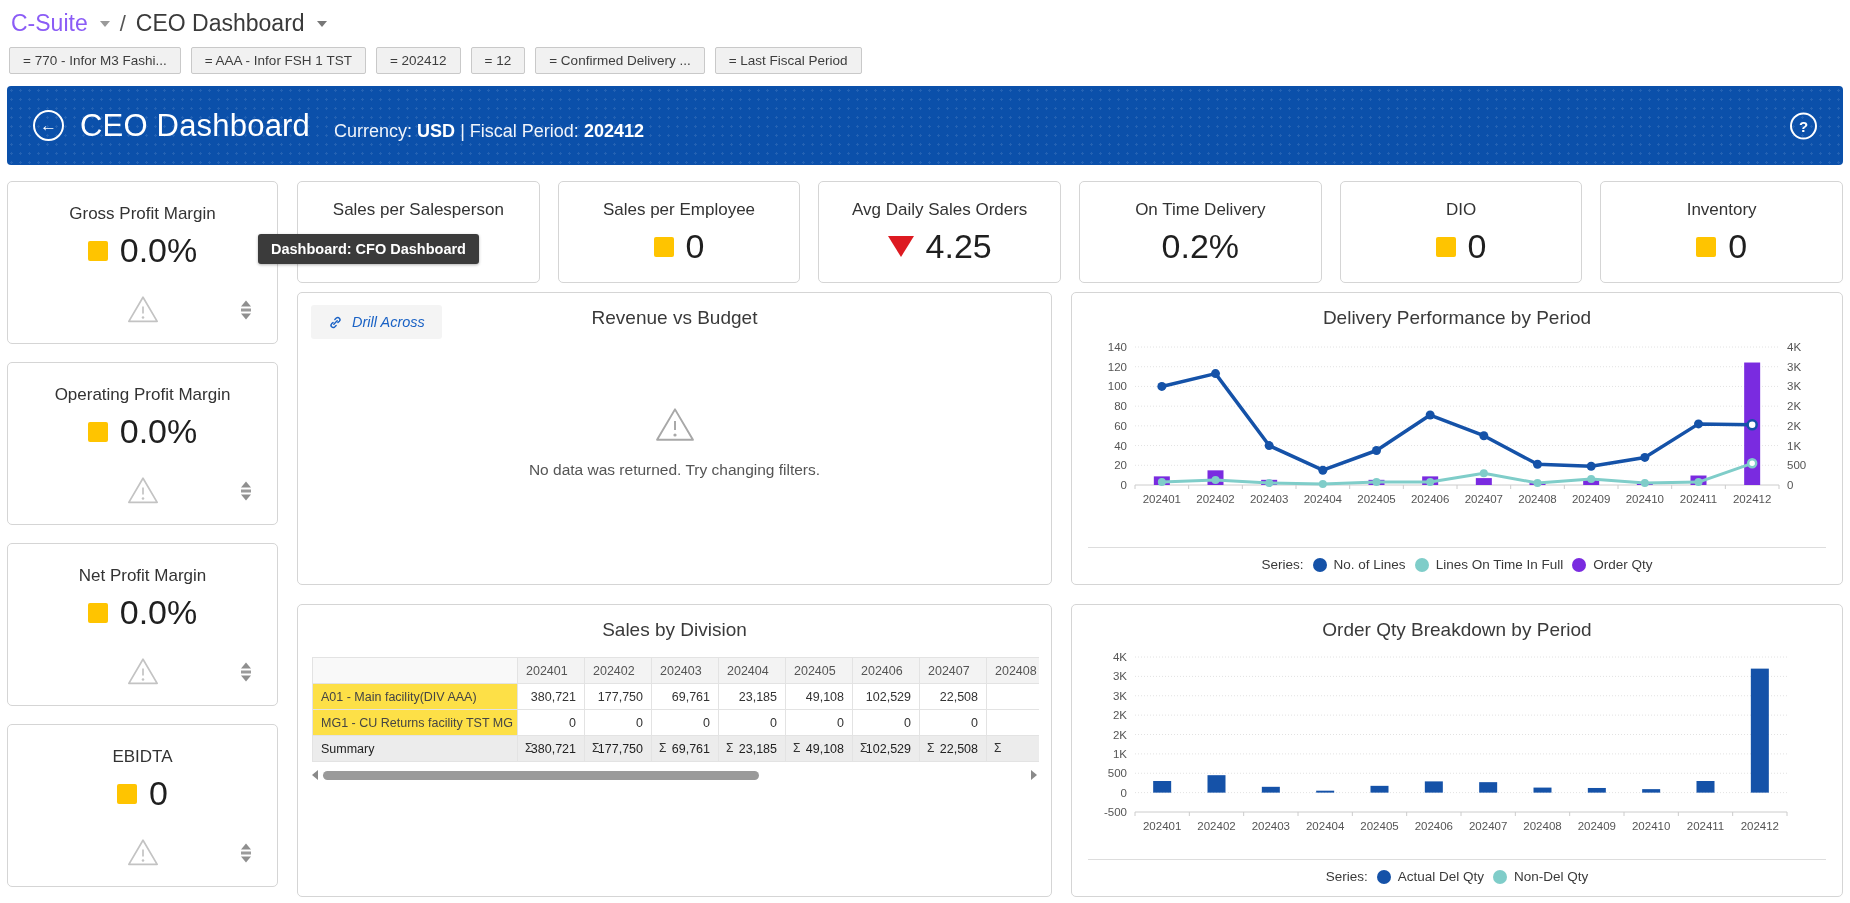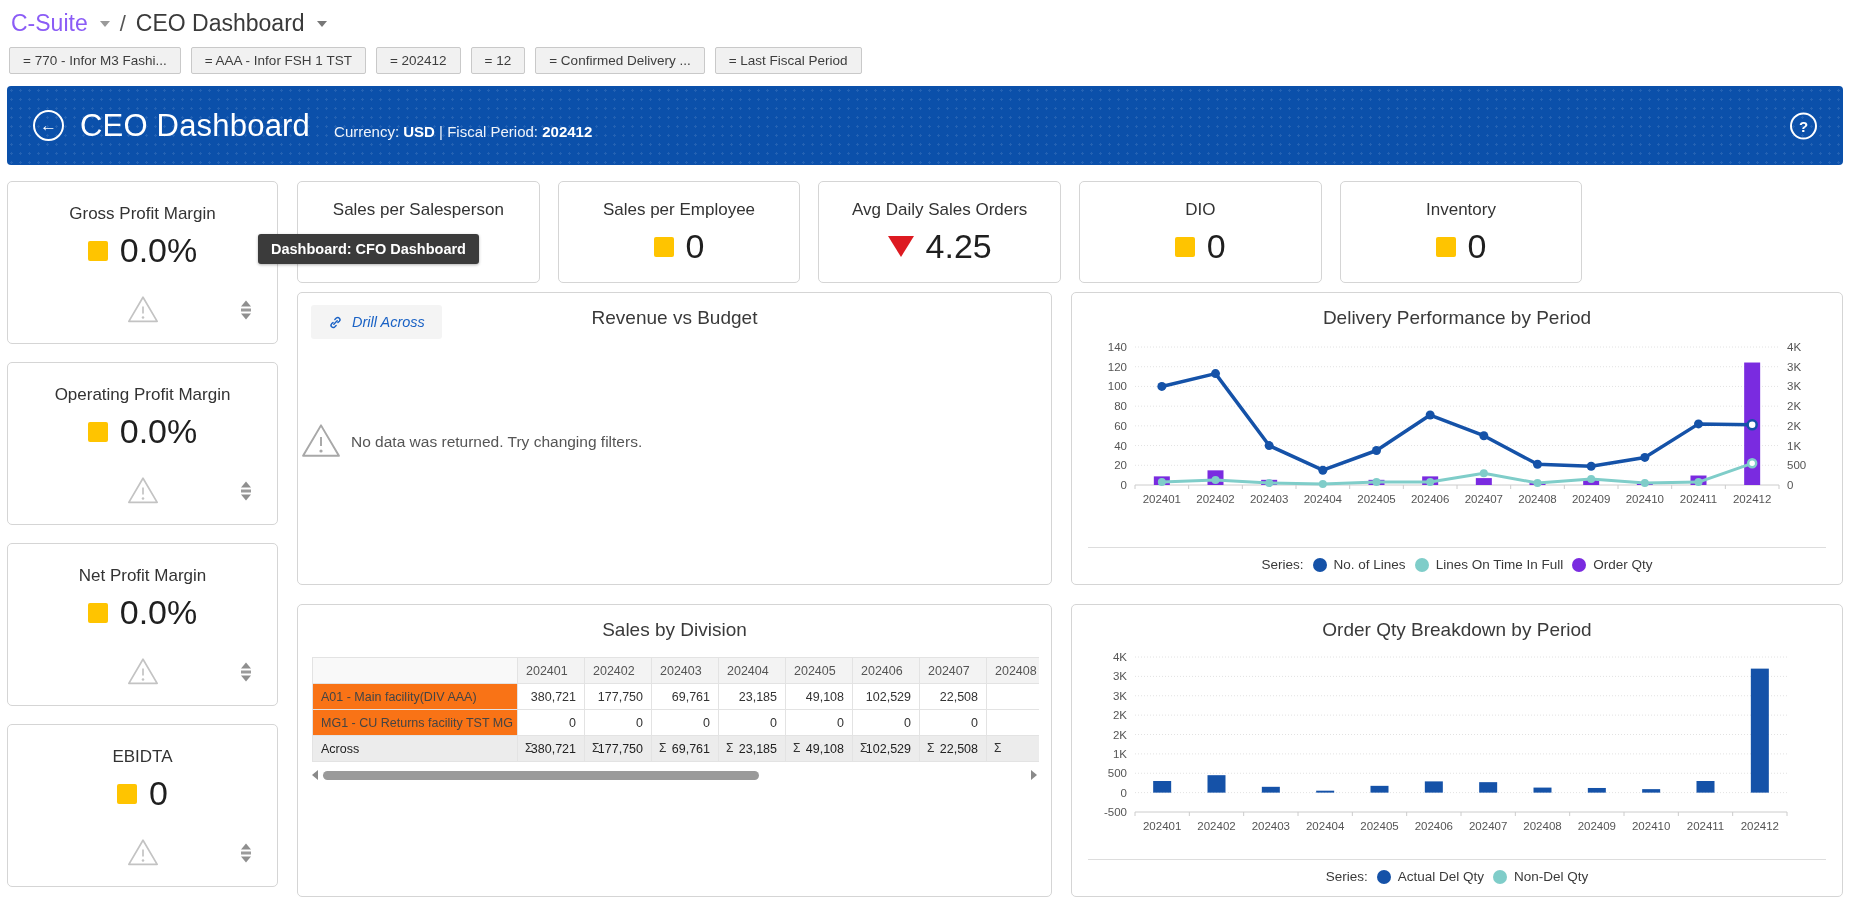--- a/index.html
+++ b/index.html
@@ -23,21 +23,21 @@
   
   .banner {
     height:79px; border-radius:4px; position:relative;
     background-color:#0B50AA;
     background-image: radial-gradient(rgba(255,255,255,0.10) 1px, transparent 1.3px);
     background-size:9px 9px;
     display:flex; align-items:center; padding:0 26px; color:#fff;
   }
   .back-circle { width:31px;height:31px;border:2px solid #fff;border-radius:50%; display:flex;align-items:center;justify-content:center; font-size:17px; cursor:pointer; flex:none;}
   .banner-title { font-size:31px; font-weight:400; margin-left:16px; letter-spacing:0.2px; }
-  .banner-meta { margin-left:24px; margin-top:11px; font-size:15px; color:#f0f4fa; }
+  .banner-meta { margin-left:24px; margin-top:11px; font-size:18px; color:#f0f4fa; }
   .banner-meta b { color:#fff; }
   .help-circle { position:absolute; right:26px; top:50%; transform:translateY(-50%); width:27px;height:27px;border:2px solid #fff;border-radius:50%; display:flex;align-items:center;justify-content:center; font-size:15px; font-weight:bold; cursor:pointer;}
   
   .content { margin-top:16px; display:grid; grid-template-columns:271px 1fr; gap:19px; }
   .left-col { display:flex; flex-direction:column; gap:18px; }
   .main-col { display:flex; flex-direction:column; }
   .kpi-row { display:grid; grid-template-columns:repeat(6,1fr); gap:18px; height:102px; }
   .panels { margin-top:9px; display:grid; grid-template-columns:755px 772px; grid-template-rows:293px 293px; gap:19px; }
   
   .kpi-card { border:1px solid #d5d5d5; border-radius:5px; background:#fff; text-align:center; padding-top:18px; }
@@ -53,34 +53,34 @@
   .warn-svg { color:#c3c3c3; }
   .spinner { position:absolute; right:26px; top:50%; transform:translateY(-50%); display:flex; flex-direction:column; align-items:center; gap:2px; cursor:pointer; }
   .sp-up { width:0;height:0;border-left:5px solid transparent;border-right:5px solid transparent;border-bottom:6px solid #8f8f8f; }
   .sp-bar { width:10px; height:3px; background:#9b9b9b; }
   .sp-down { width:0;height:0;border-left:5px solid transparent;border-right:5px solid transparent;border-top:6px solid #8f8f8f; }
   
   .panel { border:1px solid #d5d5d5; border-radius:5px; background:#fff; position:relative; padding-top:14px; display:flex; flex-direction:column; overflow:hidden; }
   .panel-title { text-align:center; font-size:19px; color:#3a3a3a; }
   .drill-chip { position:absolute; top:12px; left:13px; background:#f4f4f4; border-radius:3px; padding:9px 17px; display:flex; align-items:center; gap:9px; cursor:pointer; }
   .drill-label { color:#1A62C5; font-style:italic; font-size:14.5px; }
-  .empty-state { flex:1; display:flex; flex-direction:row; align-items:center; gap:7px; padding-bottom:30px; }
+  .empty-state { flex:1; display:flex; flex-direction:column; align-items:center; justify-content:center; gap:14px; padding-bottom:30px; }
   .empty-msg { font-size:15.5px; color:#555; }
   .chart-wrap { margin:6px auto 0 auto; }
   .legend { margin:auto 16px 12px 16px; border-top:1px solid #ddd; padding-top:9px; display:flex; align-items:center; justify-content:center; gap:9px; font-size:13.5px; color:#3a3a3a; }
   .legend .dot { width:14px; height:14px; border-radius:50%; display:inline-block; flex:none; }
   .legend .li { display:flex; align-items:center; gap:7px; cursor:pointer; }
   svg text { font-family:"Liberation Sans", sans-serif; }
   
   .table-clip { width:727px; margin:16px auto 0 14px; overflow:hidden; }
   table.sales-table { border-collapse:collapse; table-layout:fixed; width:741px; font-size:12.5px; }
   .sales-table th, .sales-table td { border:1px solid #e3e3e3; padding:5px 8px; height:26px; overflow:hidden; white-space:nowrap; }
   .sales-table thead th { background:#f3f3f3; font-weight:normal; color:#555; text-align:left; }
   .sales-table thead th.col-label { background:#f9f9f9; }
-  .sales-table td.row-label { background:#f97316; color:#444; }
+  .sales-table td.row-label { background:#fde047; color:#444; }
   .sales-table td.num { text-align:right; color:#333; }
   .sales-table tr.summary-row td { background:#ececec; color:#222; }
   .sales-table td.sum { position:relative; }
   .sales-table td.sum .sigma { position:absolute; left:7px; top:5px; font-size:12px; color:#333; }
   .hscroll { display:flex; align-items:center; gap:5px; margin:7px 14px 0 14px; height:12px; }
   .hs-arrow { width:0; height:0; display:inline-block; }
   .hs-arrow.left  { border-top:5px solid transparent; border-bottom:5px solid transparent; border-right:6px solid #8a8a8a; }
   .hs-arrow.right { border-top:5px solid transparent; border-bottom:5px solid transparent; border-left:6px solid #8a8a8a; }
   .hs-track { flex:1; height:10px; display:flex; align-items:center; }
   .hs-thumb { width:62%; height:9px; background:#9a9a9a; border-radius:5px; cursor:grab; }
@@ -225,20 +225,27 @@
         <div class="kpi-value-row">
           <span class="ind ind-yellow-square"></span>
           <span class="kpi-value">0</span>
         </div>
       </div>
       <div class="kpi-card">
         <div class="kpi-title">Avg Daily Sales Orders</div>
         <div class="kpi-value-row">
           <span class="ind ind-down-red"></span>
           <span class="kpi-value">4.25</span>
+        </div>
+      </div>
+      <div class="kpi-card">
+        <div class="kpi-title">On Time Delivery</div>
+        <div class="kpi-value-row">
+
+          <span class="kpi-value">0.2%</span>
         </div>
       </div>
       <div class="kpi-card">
         <div class="kpi-title">DIO</div>
         <div class="kpi-value-row">
           <span class="ind ind-yellow-square"></span>
           <span class="kpi-value">0</span>
         </div>
       </div>
       <div class="kpi-card">
@@ -425,21 +432,21 @@
                 <td class="num">0</td>
                 <td class="num">0</td>
                 <td class="num">0</td>
                 <td class="num">0</td>
                 <td class="num">0</td>
                 <td class="num">0</td>
                 <td class="num">0</td>
                 <td class="num"></td>
               </tr>
               <tr class="summary-row">
-                <td class="row-label">Across</td>
+                <td class="row-label">Summary</td>
                 <td class="num sum"><span class="sigma">Σ</span><span>380,721</span></td>
                 <td class="num sum"><span class="sigma">Σ</span><span>177,750</span></td>
                 <td class="num sum"><span class="sigma">Σ</span><span>69,761</span></td>
                 <td class="num sum"><span class="sigma">Σ</span><span>23,185</span></td>
                 <td class="num sum"><span class="sigma">Σ</span><span>49,108</span></td>
                 <td class="num sum"><span class="sigma">Σ</span><span>102,529</span></td>
                 <td class="num sum"><span class="sigma">Σ</span><span>22,508</span></td>
                 <td class="num sum"><span class="sigma">Σ</span><span></span></td>
               </tr>
             </tbody>

